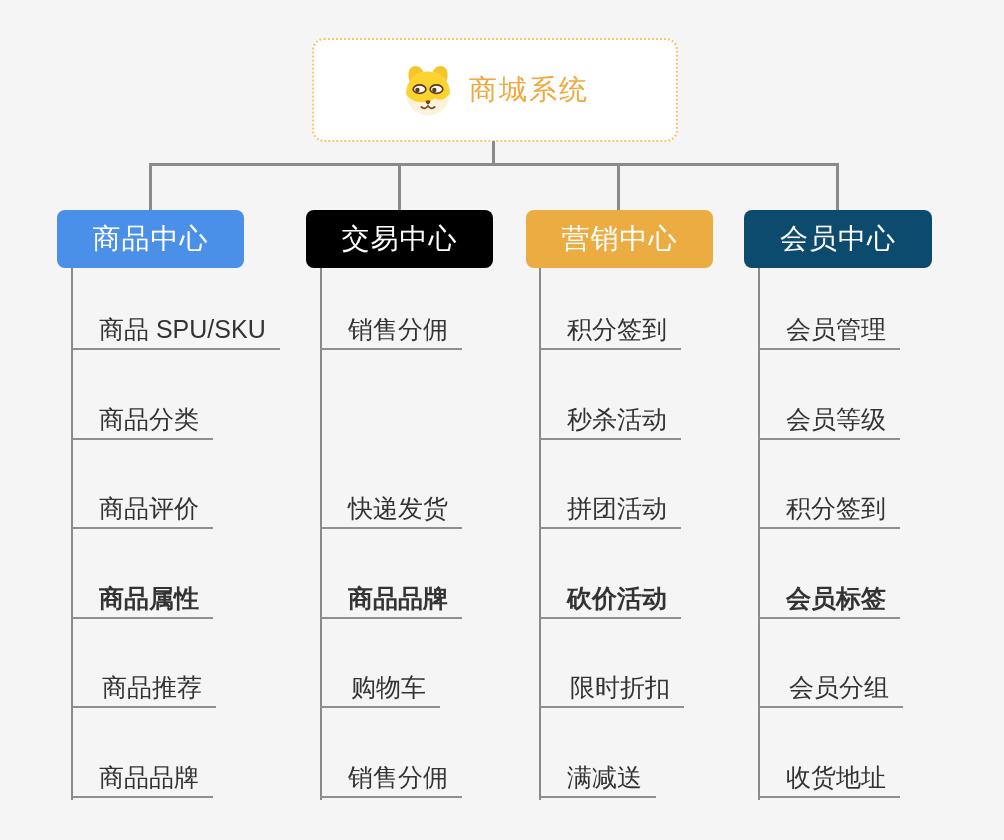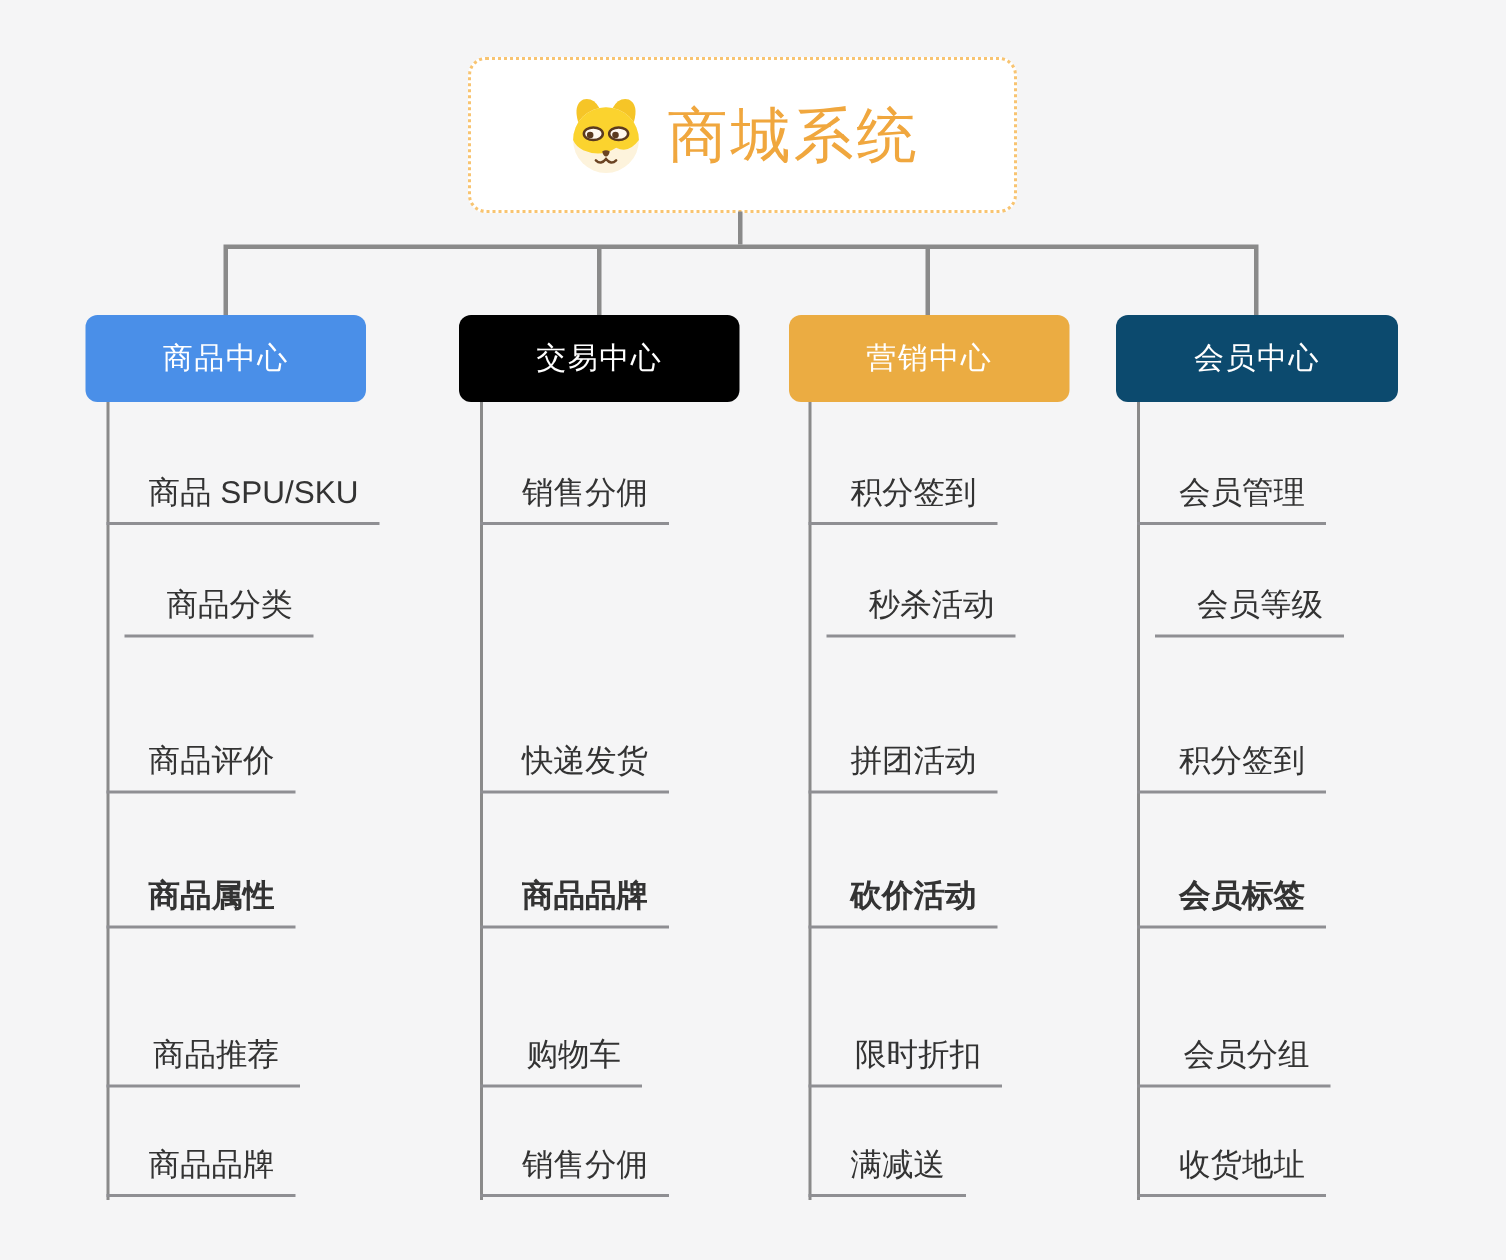--- a/index.html
+++ b/index.html
@@ -24,21 +24,21 @@
     background: #ffffff;
     border: 2px dotted #f8c471;
     border-radius: 12px;
     box-sizing: border-box;
     display: flex;
     align-items: center;
     justify-content: center;
     gap: 14px;
   }
   .root-title {
-    font-size: 40px;
+    font-size: 28px;
     font-weight: 500;
     letter-spacing: 2px;
     color: #f0a73e;
     white-space: nowrap;
   }
   .dog-icon { width: 54px; height: 54px; display: block; }
 
   
   .conn { position: absolute; background: #8a8a8a; }
   .root-stub { left: 492px; top: 141px; width: 3px; height: 22px; }
@@ -50,21 +50,21 @@
   .drop-3 { left: 836px; }
 
   
   .branch-header {
     position: absolute;
     top: 210px;
     height: 58px;
     width: 187px;
     border-radius: 8px;
     color: #ffffff;
-    font-size: 20px;
+    font-size: 28px;
     letter-spacing: 1px;
     line-height: 58px;
     text-align: center;
     white-space: nowrap;
   }
   .bh-0 { left: 57px;  }
   .bh-1 { left: 306px; }
   .bh-2 { left: 526px; }
   .bh-3 { left: 744px; width: 188px; }
 
@@ -72,36 +72,36 @@
   .trunk { position: absolute; top: 268px; width: 2px; height: 532px; background: #8a8a8a; }
   .tr-0 { left: 71px;  }
   .tr-1 { left: 320px; }
   .tr-2 { left: 539px; }
   .tr-3 { left: 758px; }
 
   
   .item {
     position: absolute;
     display: inline-block;
-    font-size: 21px;
+    font-size: 25px;
     color: #333333;
     line-height: 28px;
     padding: 0 14px 5px 28px;
     border-bottom: 2px solid #8f8f93;
     white-space: nowrap;
   }
   .col-0 { left: 71px;  }
   .col-1 { left: 320px; }
   .col-2 { left: 539px; }
   .col-3 { left: 758px; }
   .row-0 { top: 315px; }
-  .row-1 { top: 390px; margin-left: 12px; }
+  .row-1 { top: 405px; }
   .row-2 { top: 494px; }
   .row-3 { top: 584px; font-weight: bold; }
-  .row-4 { top: 690px; padding-left: 31px; }
+  .row-4 { top: 673px; padding-left: 31px; }
   .row-5 { top: 763px; }
 </style>
 </head>
 <body>
 
 <div class="canvas">
 
   <div class="root-node">
     <span class="dog-icon">
       <svg viewBox="0 0 64 64" width="54" height="54">

